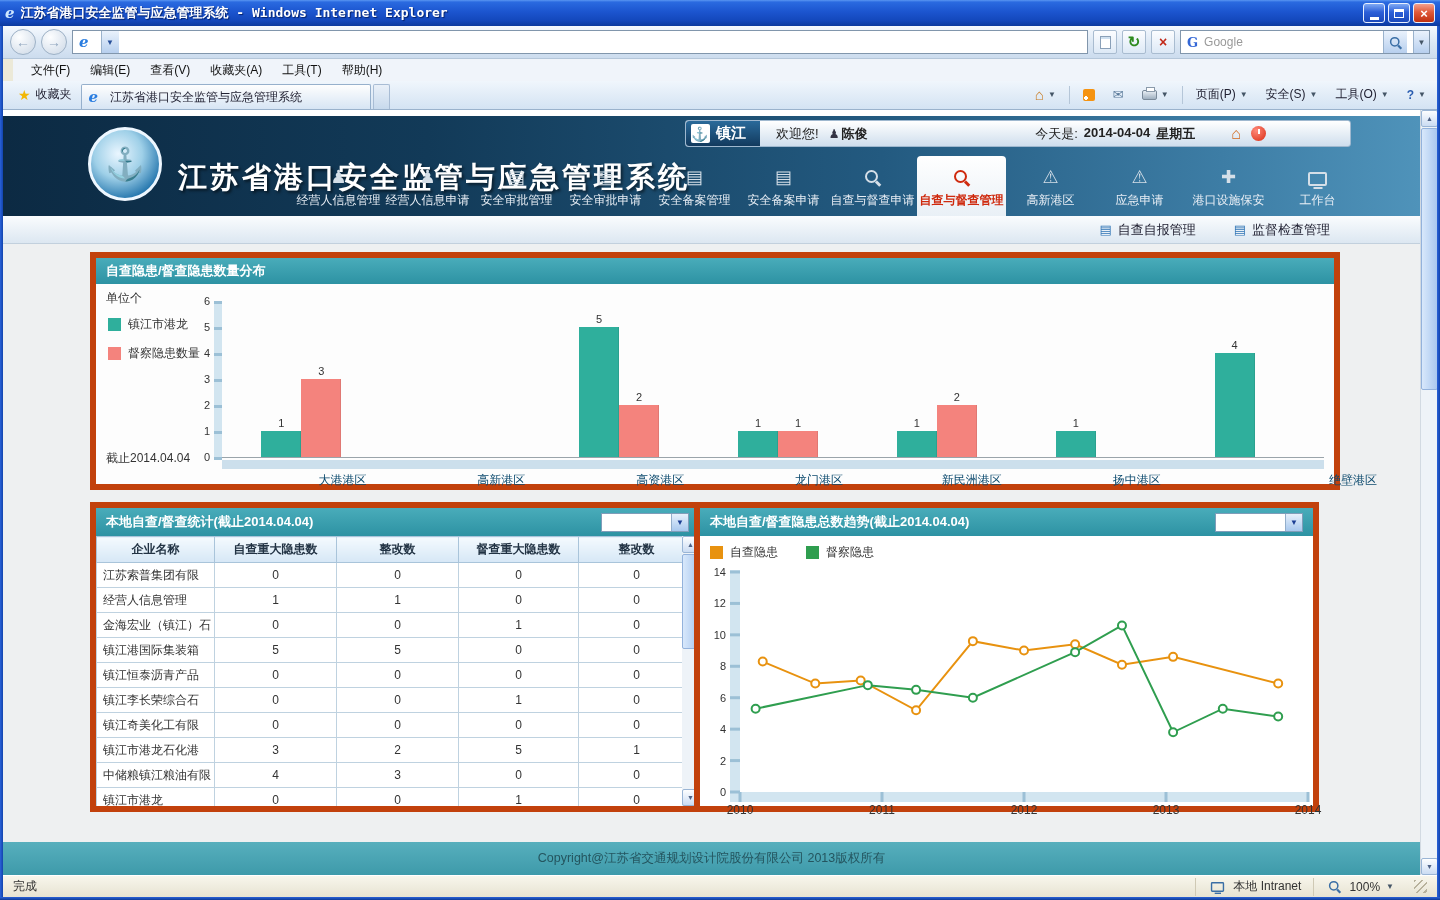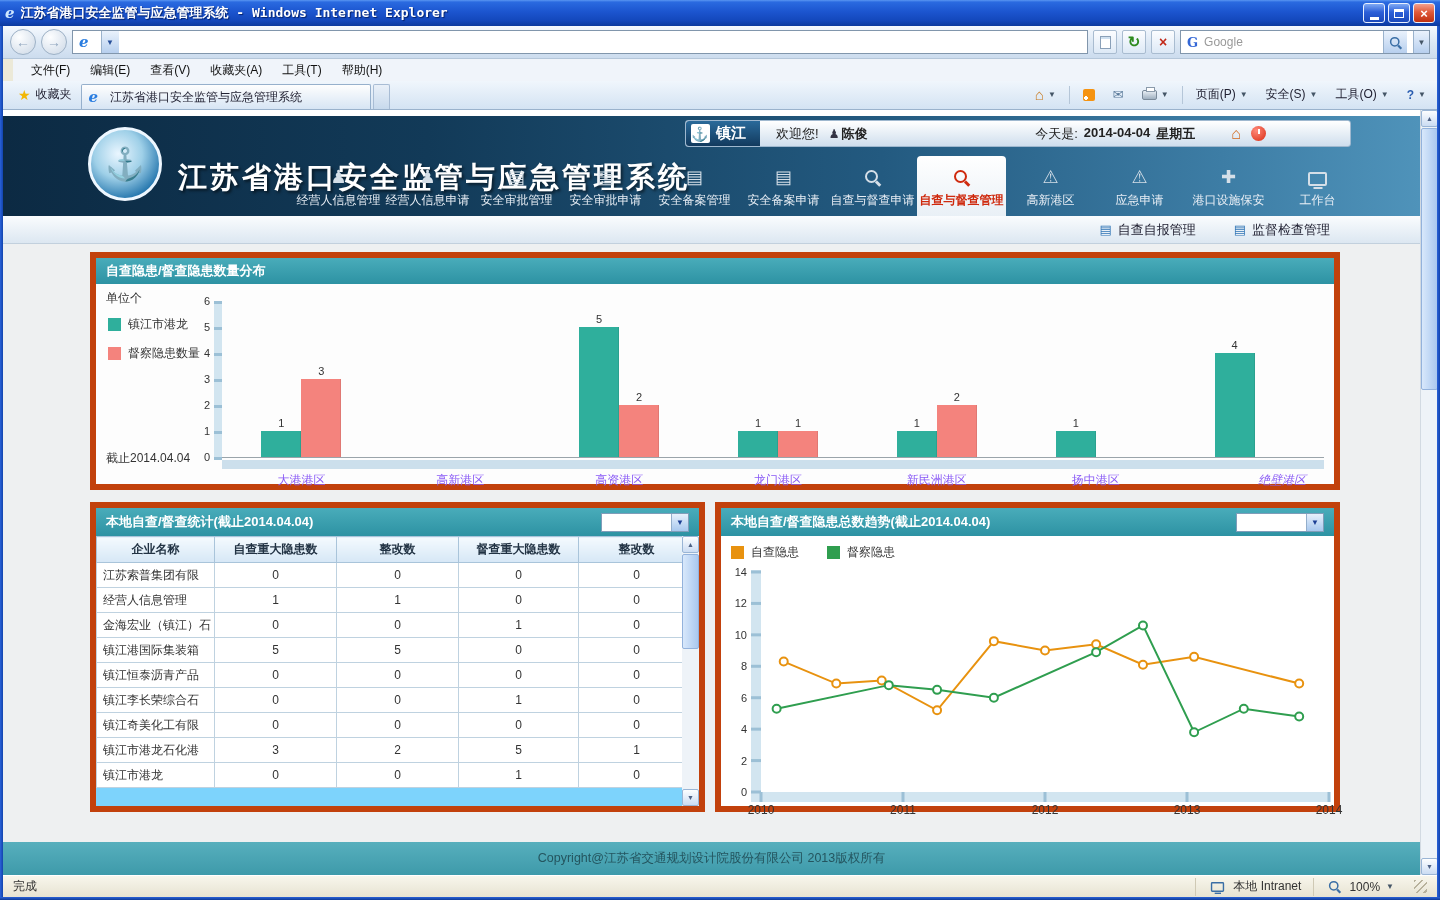--- a/index.html
+++ b/index.html
@@ -112,35 +112,35 @@
 .lg-sw{width:13px;height:13px;display:inline-block}
 #bar-note{position:absolute;left:10px;top:166px;font-size:12px;color:#333}
 .bar-ylab{position:absolute;left:92px;width:22px;text-align:right;font-size:11px;color:#333}
 #bar-yaxis{position:absolute;left:118px;top:18px;width:8px;height:157px;background:#d2e5f0}
 .bar-ytick{position:absolute;left:118px;width:8px;height:3px;background:#9cc0d6}
 #bar-plot{position:absolute;left:126px;right:10px;top:18px;height:156px;border-bottom:1px solid #9aa4aa}
 .bar{position:absolute;bottom:0;box-shadow:inset -1px 0 0 rgba(0,0,0,.08)}
 .bar-val{position:absolute;width:40px;text-align:center;font-size:11px;color:#333}
 #bar-strip{position:absolute;left:126px;right:10px;top:176px;height:9px;background:#ccdfec}
 #bar-cats{position:absolute;left:126px;right:10px;top:188px;height:18px}
-.bar-cat{position:absolute;width:130px;text-align:center;font-size:12px;color:#8b5cf6}
+.bar-cat{position:absolute;width:130px;text-align:right;font-size:12px;color:#0c4a6e}
 
 #stats-panel{left:87px;top:392px;width:615px;height:310px}
 #stats-panel .panel-header,#trend-panel .panel-header{height:28px}
 #stats-table-wrap{position:absolute;top:28px;left:0;right:17px;bottom:0;overflow:hidden;background:#7dd3fc}
 #stats-table{border-collapse:collapse;width:598px;table-layout:fixed}
 #stats-table th{height:26px;background:linear-gradient(180deg,#f4fafe,#d6e7f6);border:1px solid #a9c4da;font-size:12px;color:#234;font-weight:bold}
 #stats-table td{height:25px;border:1px solid #bfd2e0;font-size:12px;color:#333;text-align:center;background:#fff;white-space:nowrap;overflow:hidden}
 #stats-table td.first{text-align:left;padding-left:6px}
 .xp-sb{position:absolute;background:#eef3f8}
 .sb-btn{position:absolute;left:0;width:17px;height:17px;border:1px solid #9ab5d5;border-radius:2px;background:linear-gradient(180deg,#fdfeff,#cbdcf3);color:#4d6185;font-size:7px;display:flex;align-items:center;justify-content:center;cursor:pointer}
 .sb-thumb{position:absolute;left:0;width:17px;border:1px solid #93b2dc;border-radius:2px;background:linear-gradient(90deg,#d8e8fb,#aac8ef);cursor:pointer}
 #stats-scroll{top:28px;right:0;bottom:0;width:17px}
 
-#trend-panel{left:712px;top:392px;width:625px;height:310px}
+#trend-panel{left:691px;top:392px;width:625px;height:310px}
 #trend-legend{position:absolute;top:36px;left:10px;display:flex;gap:28px}
 #trend-svg{position:absolute;left:0;top:54px}
 
 #page-footer{position:absolute;left:0;bottom:0;width:100%;height:33px;background:linear-gradient(180deg,#57afbd,#3e9aaa);display:flex;align-items:center;justify-content:center;font-size:12.5px;color:#24555f}
 
 
 #v-scroll{position:absolute;top:110px;right:3px;width:17px;height:765px;background:#eef3f8;border-left:1px solid #d2dae2;z-index:40}
 #statusbar{position:absolute;bottom:3px;left:3px;width:1434px;height:22px;background:linear-gradient(180deg,#f8f6ec,#e7e3d2);border-top:1px solid #fff;display:flex;align-items:center;padding:0 10px;font-size:12px;color:#333}
 .status-sec{display:flex;align-items:center;gap:6px;padding:0 12px;height:18px;border-left:1px solid #cfc9b4;color:#333}
 #grip{width:13px;height:13px;margin-left:8px;background:repeating-linear-gradient(135deg,#b8b29c 0 2px,transparent 2px 5px)}
@@ -376,21 +376,21 @@
           <div class="bar-val" style="left: 992.571px; bottom: 106px;">4</div>
         </div>
       <div id="bar-strip"></div>
       <div id="bar-cats">
           <div class="bar-cat" style="left: 14.4286px;">大港港区</div>
           <div class="bar-cat" style="left: 173.286px;">高新港区</div>
           <div class="bar-cat" style="left: 332.143px;">高资港区</div>
           <div class="bar-cat" style="left: 491px;">龙门港区</div>
           <div class="bar-cat" style="left: 649.857px;">新民洲港区</div>
           <div class="bar-cat" style="left: 808.714px;">扬中港区</div>
-          <div class="bar-cat" style="left: 995px; font-style: italic;">绝壁港区</div>
+          <div class="bar-cat" style="left: 1025px;">绝壁港区</div>
         </div>
     <div class="bar-ylab" style="top: 167px;">0</div>
         <div class="bar-ytick" style="top: 173px;"></div>
         <div class="bar-ylab" style="top: 141px;">1</div>
         <div class="bar-ytick" style="top: 147px;"></div>
         <div class="bar-ylab" style="top: 115px;">2</div>
         <div class="bar-ytick" style="top: 121px;"></div>
         <div class="bar-ylab" style="top: 89px;">3</div>
         <div class="bar-ytick" style="top: 95px;"></div>
         <div class="bar-ylab" style="top: 63px;">4</div>
@@ -476,20 +476,27 @@
               <td>0</td>
               <td>0</td>
               <td>0</td>
             </tr>
             <tr>
               <td class="first">镇江市港龙石化港</td>
               <td>3</td>
               <td>2</td>
               <td>5</td>
               <td>1</td>
+            </tr>
+            <tr>
+              <td class="first">中储粮镇江粮油有限</td>
+              <td>4</td>
+              <td>3</td>
+              <td>0</td>
+              <td>0</td>
             </tr>
             <tr>
               <td class="first">镇江市港龙</td>
               <td>0</td>
               <td>0</td>
               <td>1</td>
               <td>0</td>
             </tr>
           </tbody>
       </table>

